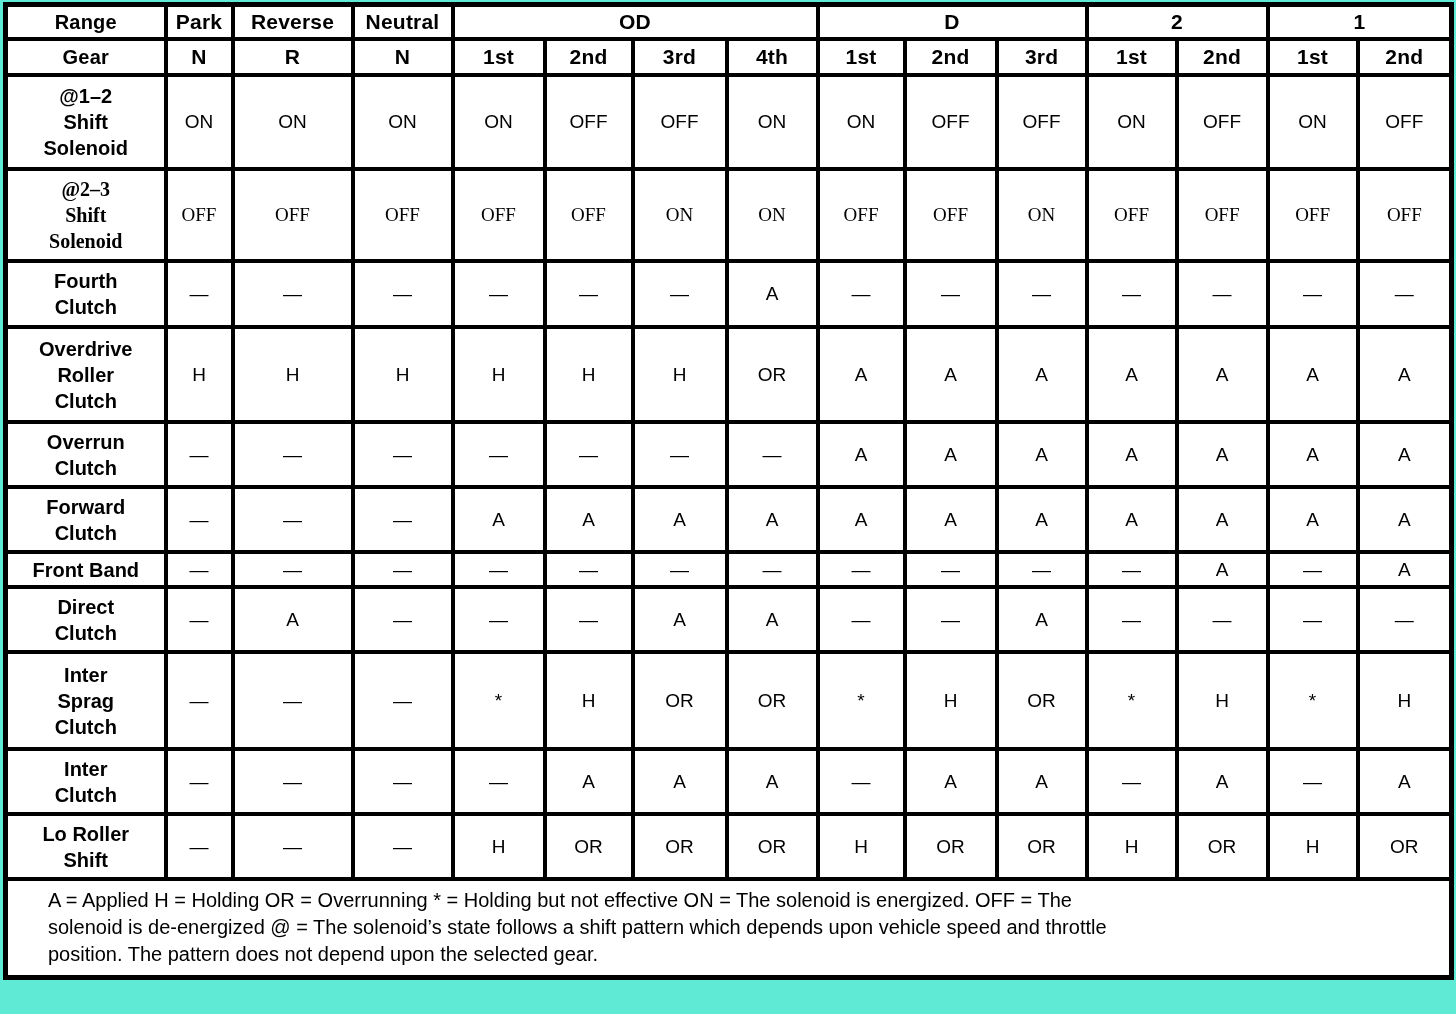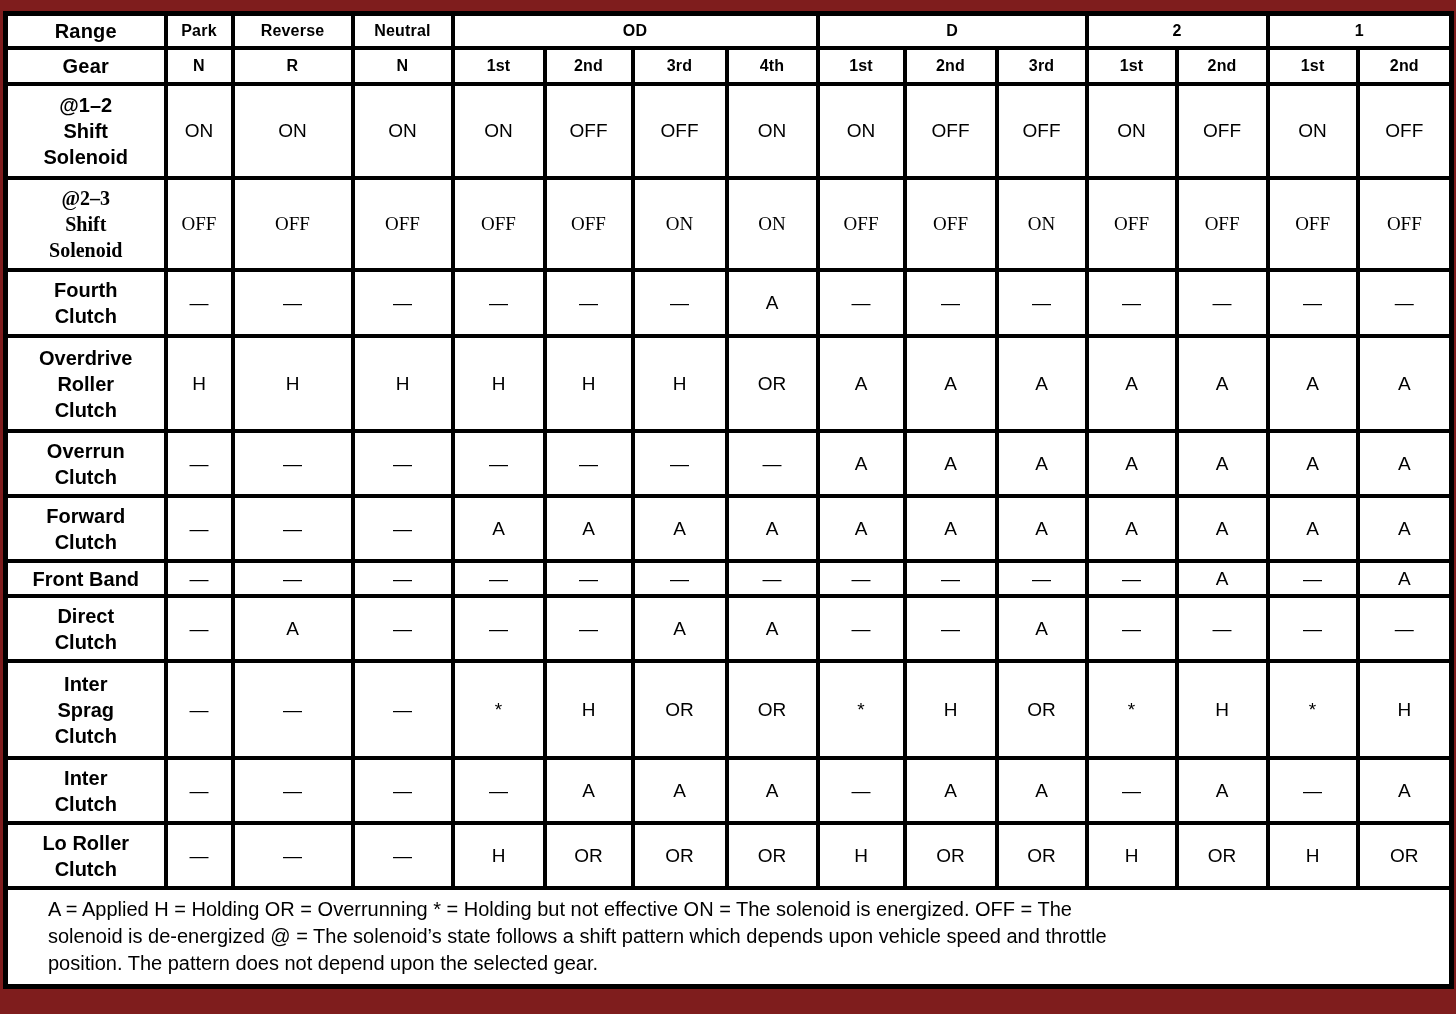--- a/index.html
+++ b/index.html
@@ -6,39 +6,39 @@
     margin: 0;
     padding: 0;
     background: #ffffff;
     font-family: "Liberation Sans", "DejaVu Sans", sans-serif;
     color: #000;
   }
   .page {
     width: 1456px;
     height: 1014px;
     box-sizing: border-box;
-    padding: 11px 3px;
-    background: #7f1d1d;
+    padding: 2px 3px;
+    background: #5eead4;
   }
   table.app-chart {
     border-collapse: collapse;
     table-layout: fixed;
     width: 1448px;
     border: 5px solid #000;
     background: #fff;
   }
   .app-chart th, .app-chart td {
     border: 4px solid #000;
     text-align: center;
     vertical-align: middle;
     padding: 0;
     overflow: hidden;
   }
   .app-chart thead th {
-    font-size: 16px;
+    font-size: 21px;
     font-weight: 700;
     letter-spacing: 0.2px;
   }
   .app-chart th.rowlabel {
     font-size: 20px;
     font-weight: 700;
     line-height: 1.3;
     white-space: pre-line;
     padding: 2px 1px;
   }
@@ -286,21 +286,21 @@
           <td class="val">—</td>
           <td class="val">A</td>
           <td class="val">A</td>
           <td class="val">—</td>
           <td class="val">A</td>
           <td class="val">—</td>
           <td class="val">A</td>
         </tr>
         <tr style="height: 65px;">
           <th class="rowlabel">Lo Roller
-Clutch</th>
+Shift</th>
           <td class="val">—</td>
           <td class="val">—</td>
           <td class="val">—</td>
           <td class="val">H</td>
           <td class="val">OR</td>
           <td class="val">OR</td>
           <td class="val">OR</td>
           <td class="val">H</td>
           <td class="val">OR</td>
           <td class="val">OR</td>

